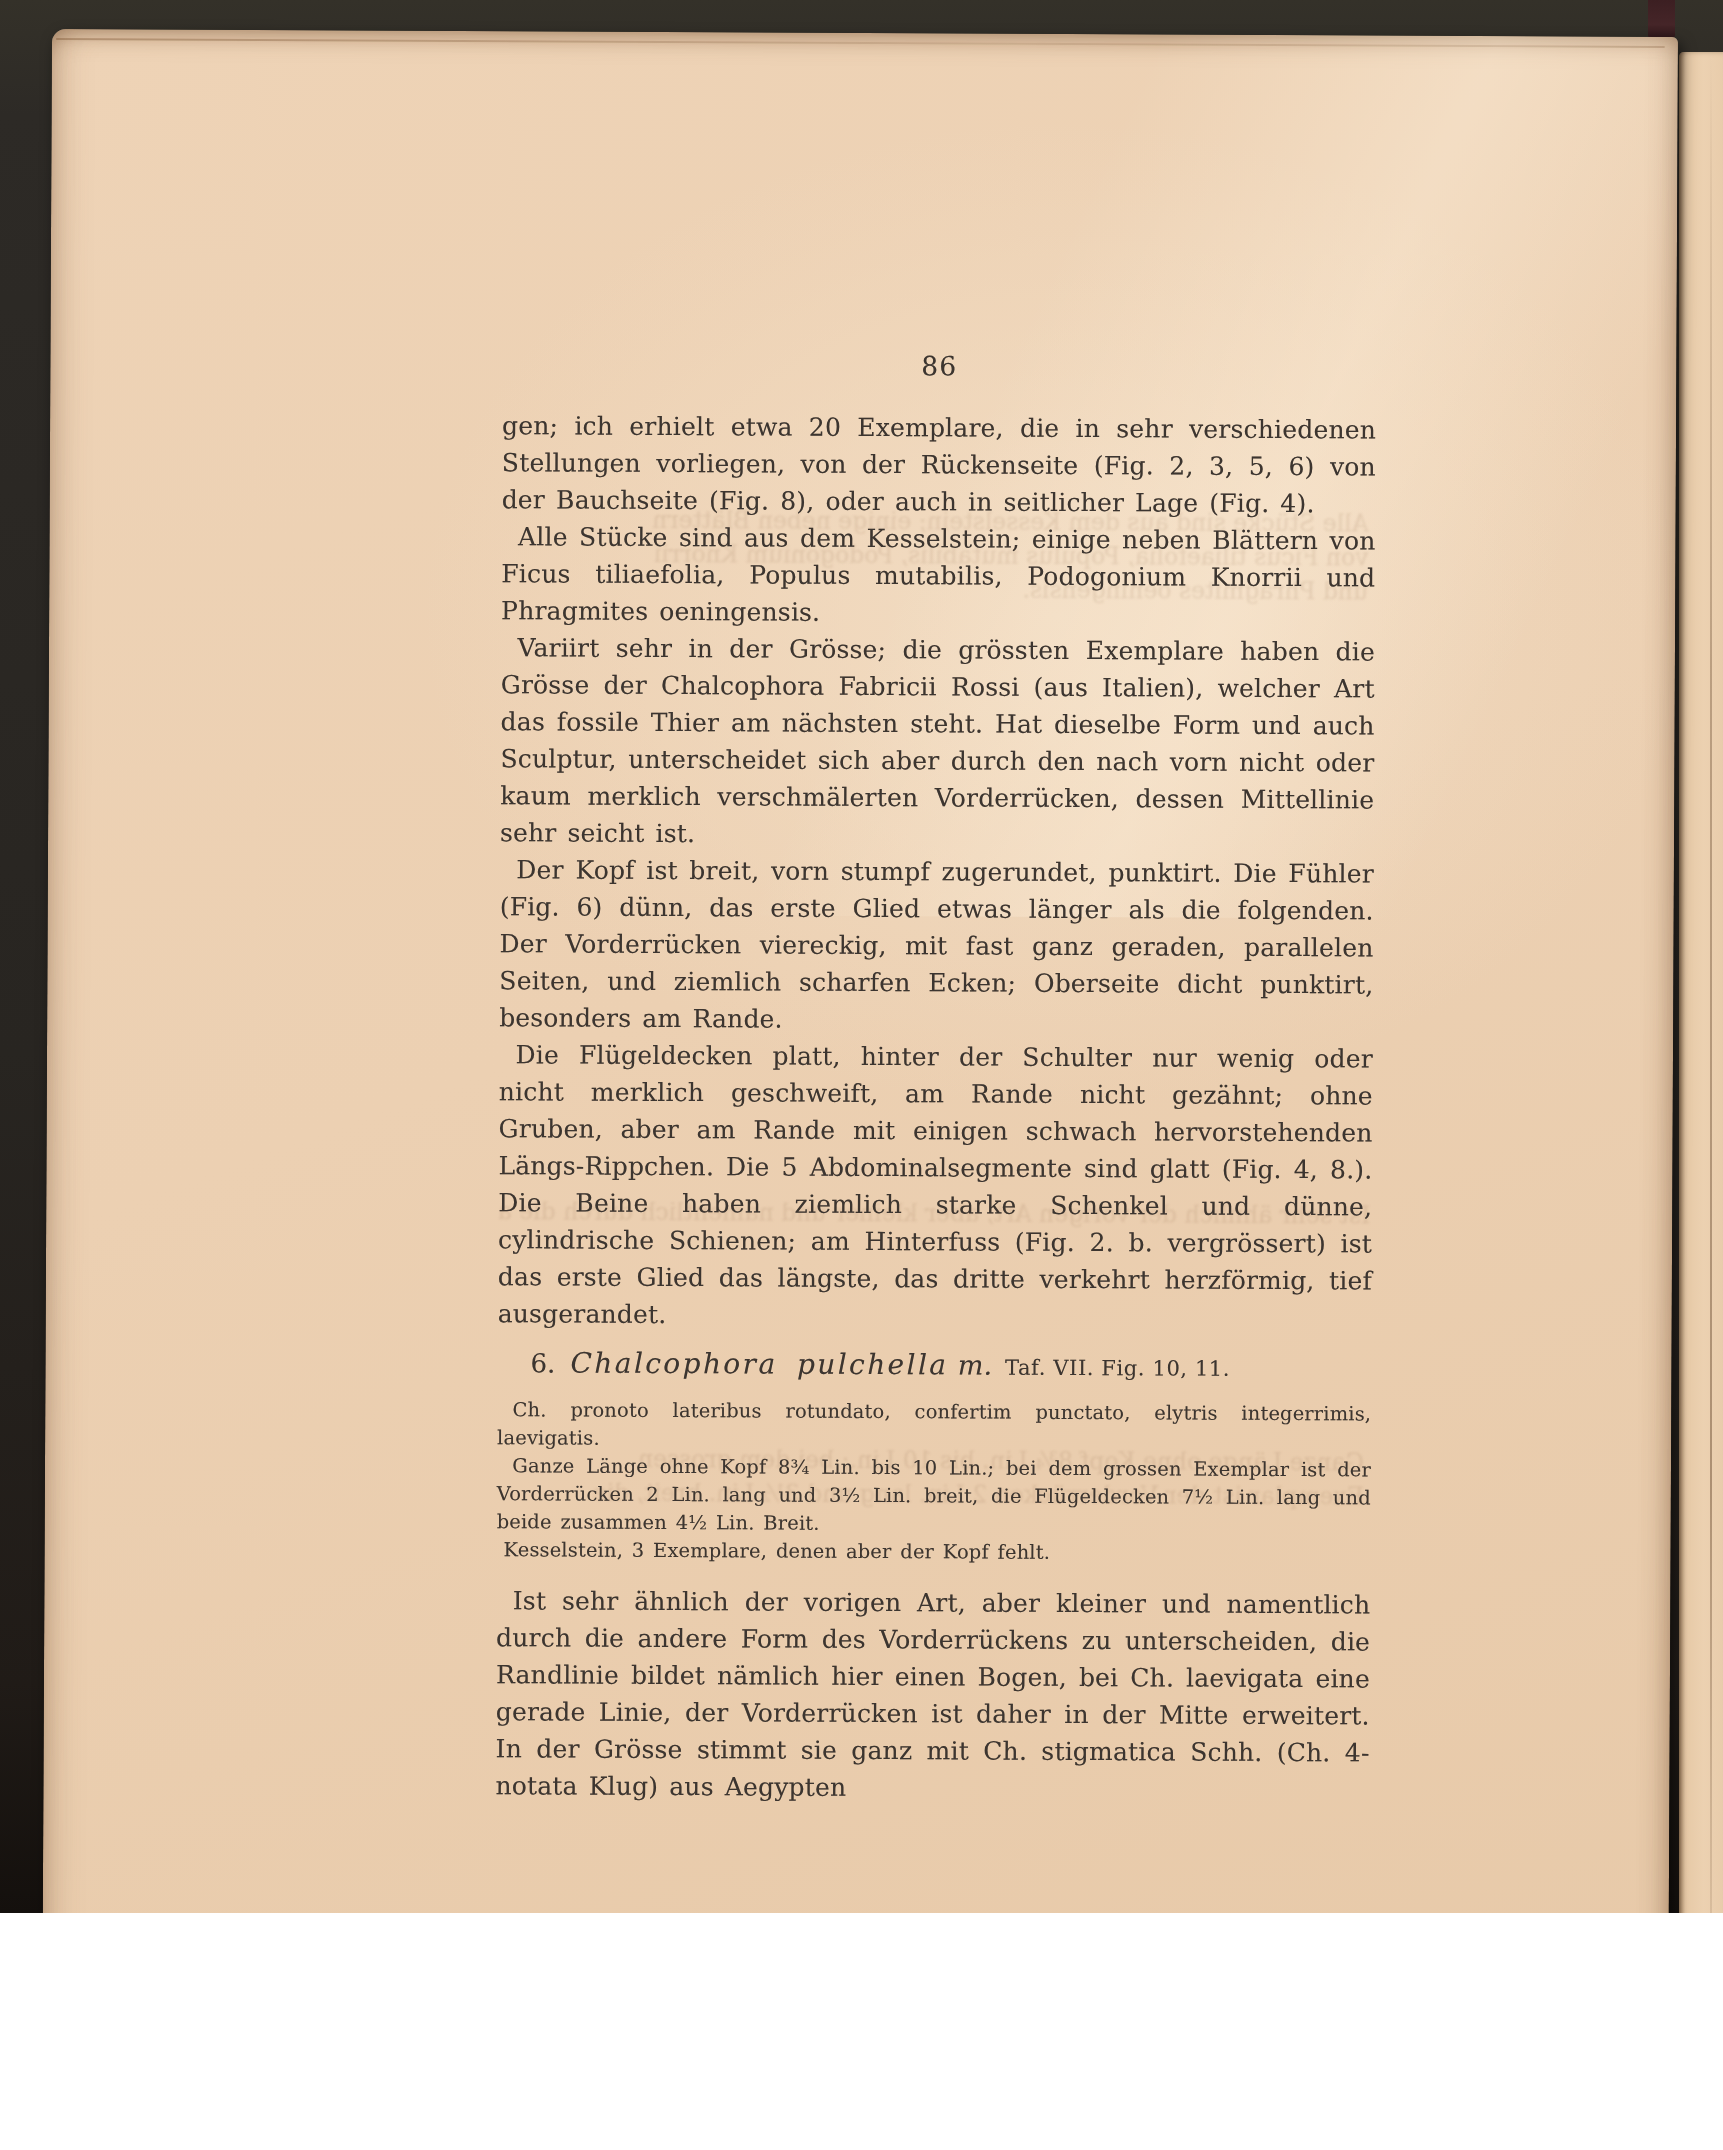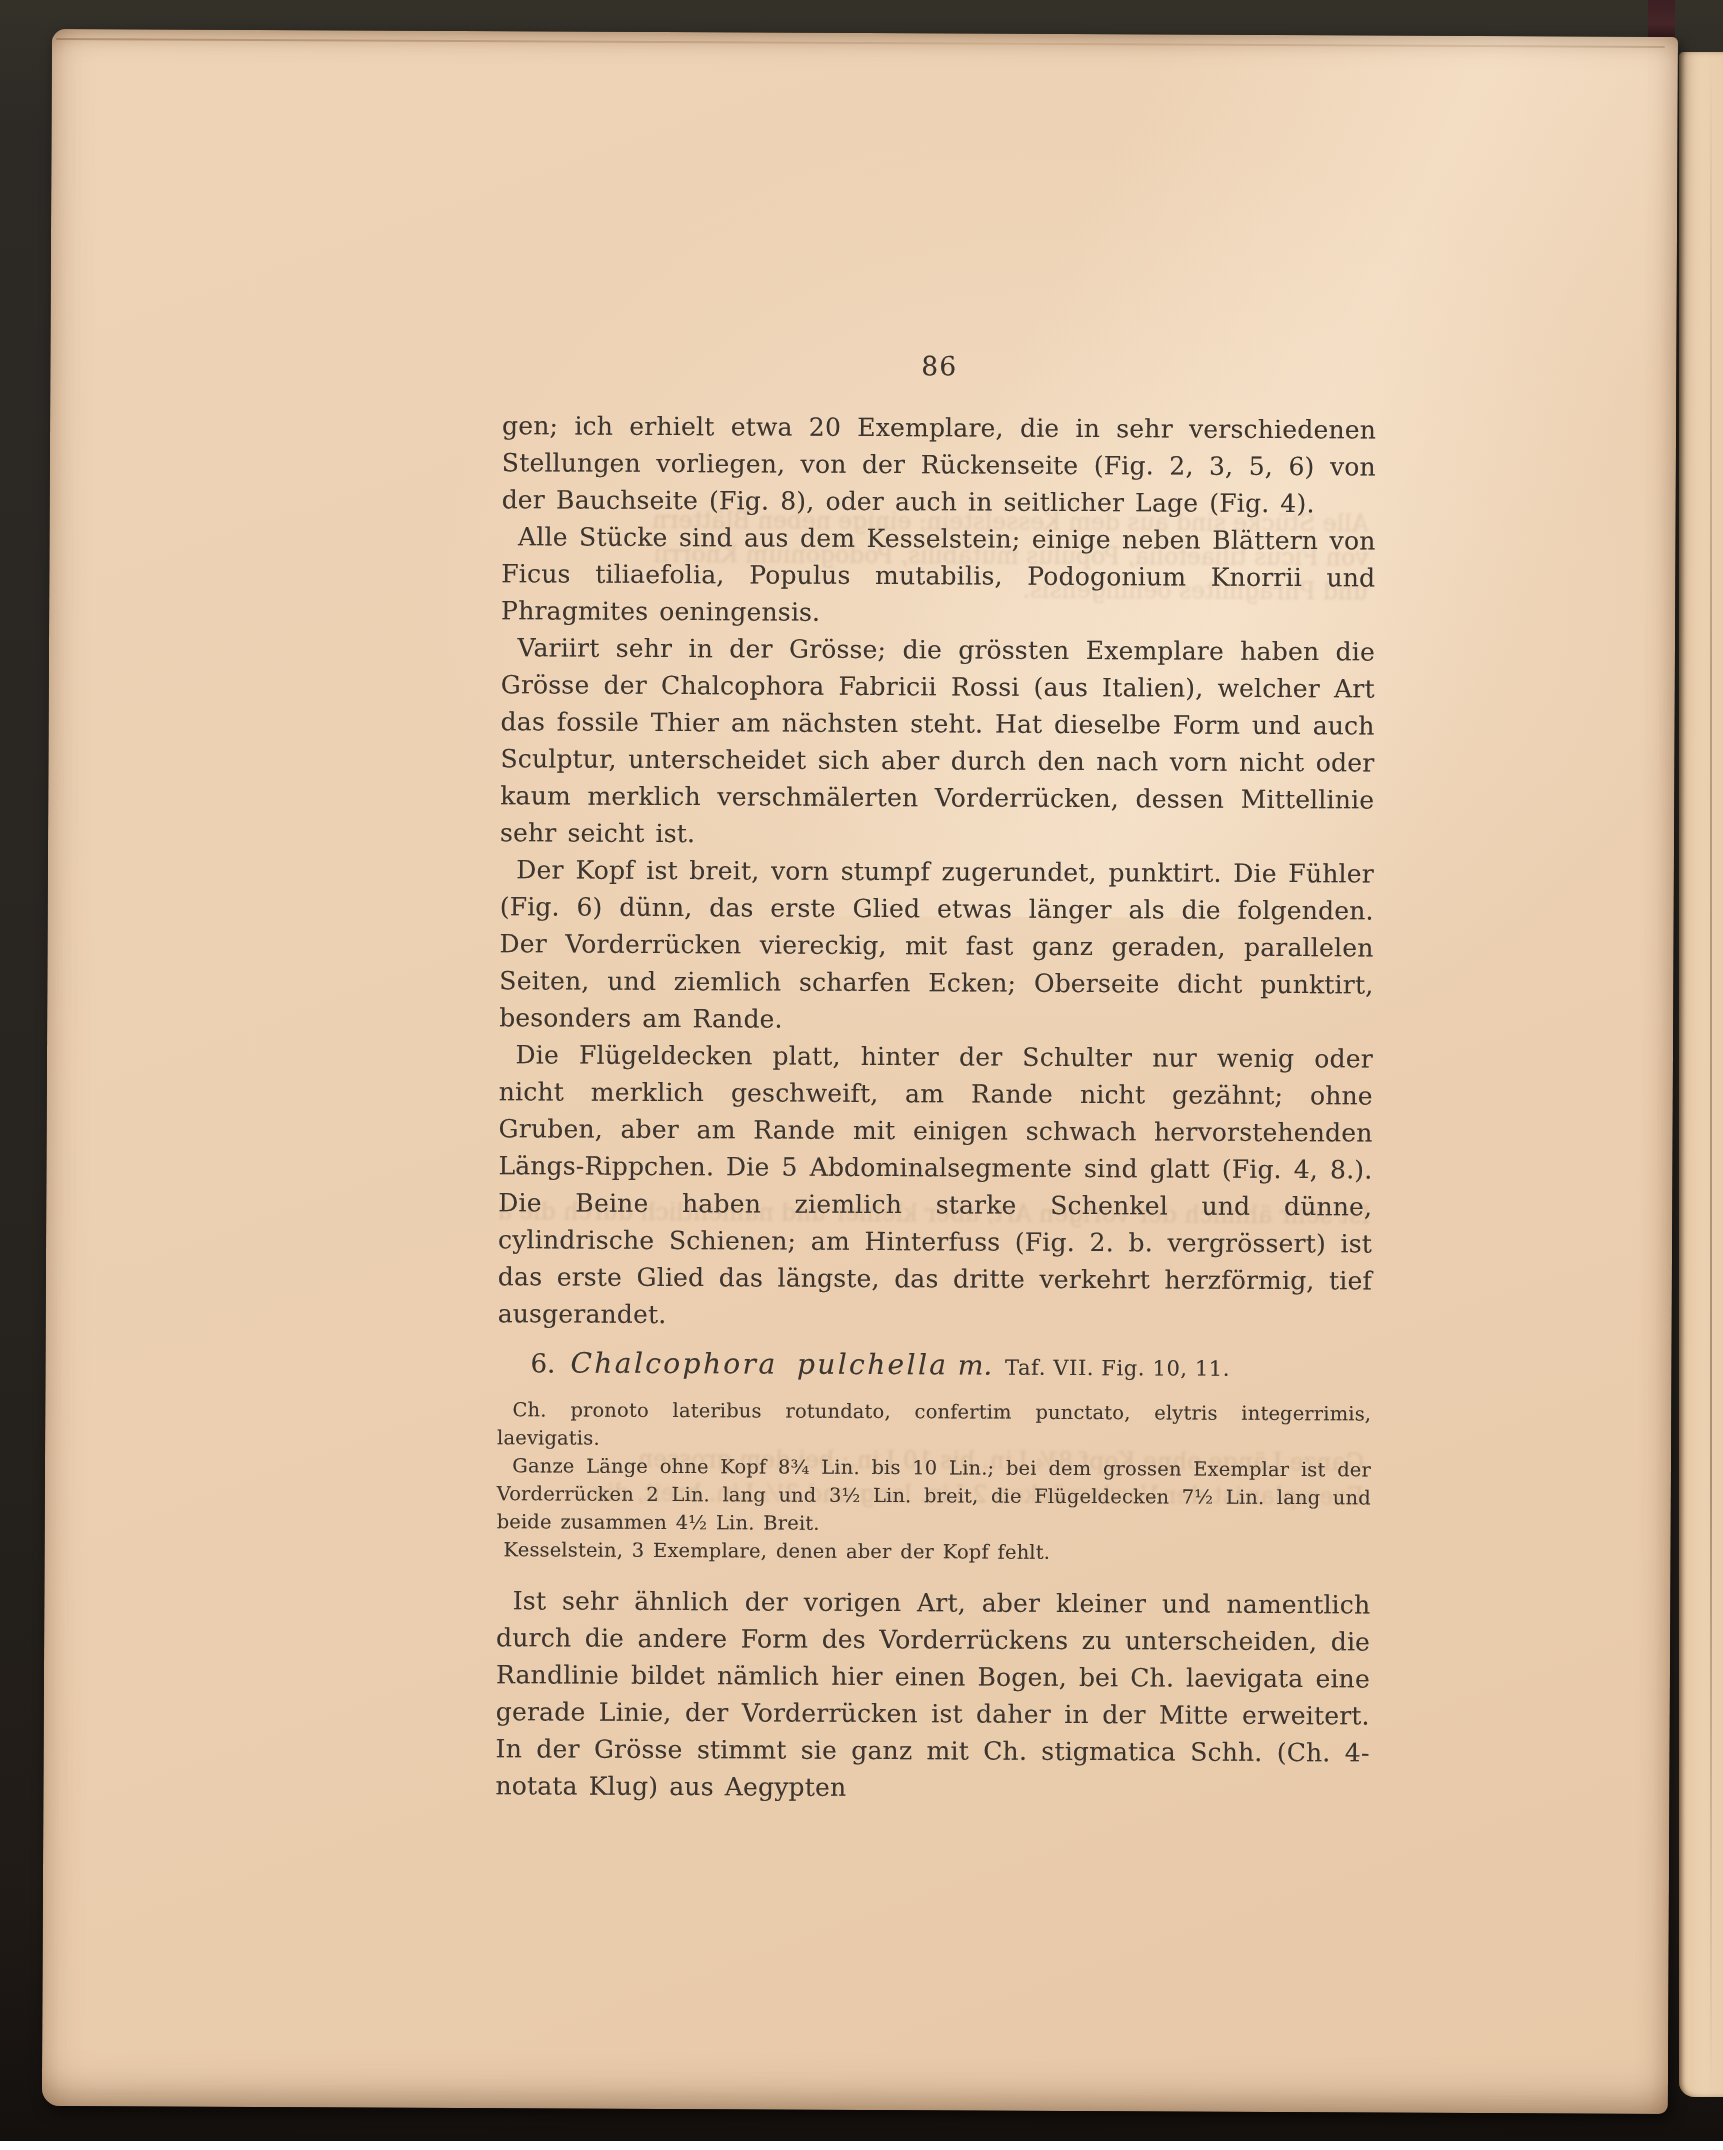--- a/index.html
+++ b/index.html
@@ -7,21 +7,21 @@
     padding: 0;
     width: 1724px;
     height: 2151px;
     overflow: hidden;
     font-family: "DejaVu Serif", "Liberation Serif", serif;
   }
 
   .scene {
     position: relative;
     width: 1724px;
-    height: 2141px;
+    height: 1913px;
     background:
       linear-gradient(180deg, #343129 0%, #2d2a26 6%, #282521 55%, #201b17 88%, #14100d 100%);
     overflow: hidden;
   }
 
   
   .spine-band {
     position: absolute;
     left: 1648px;
     top: 0;

